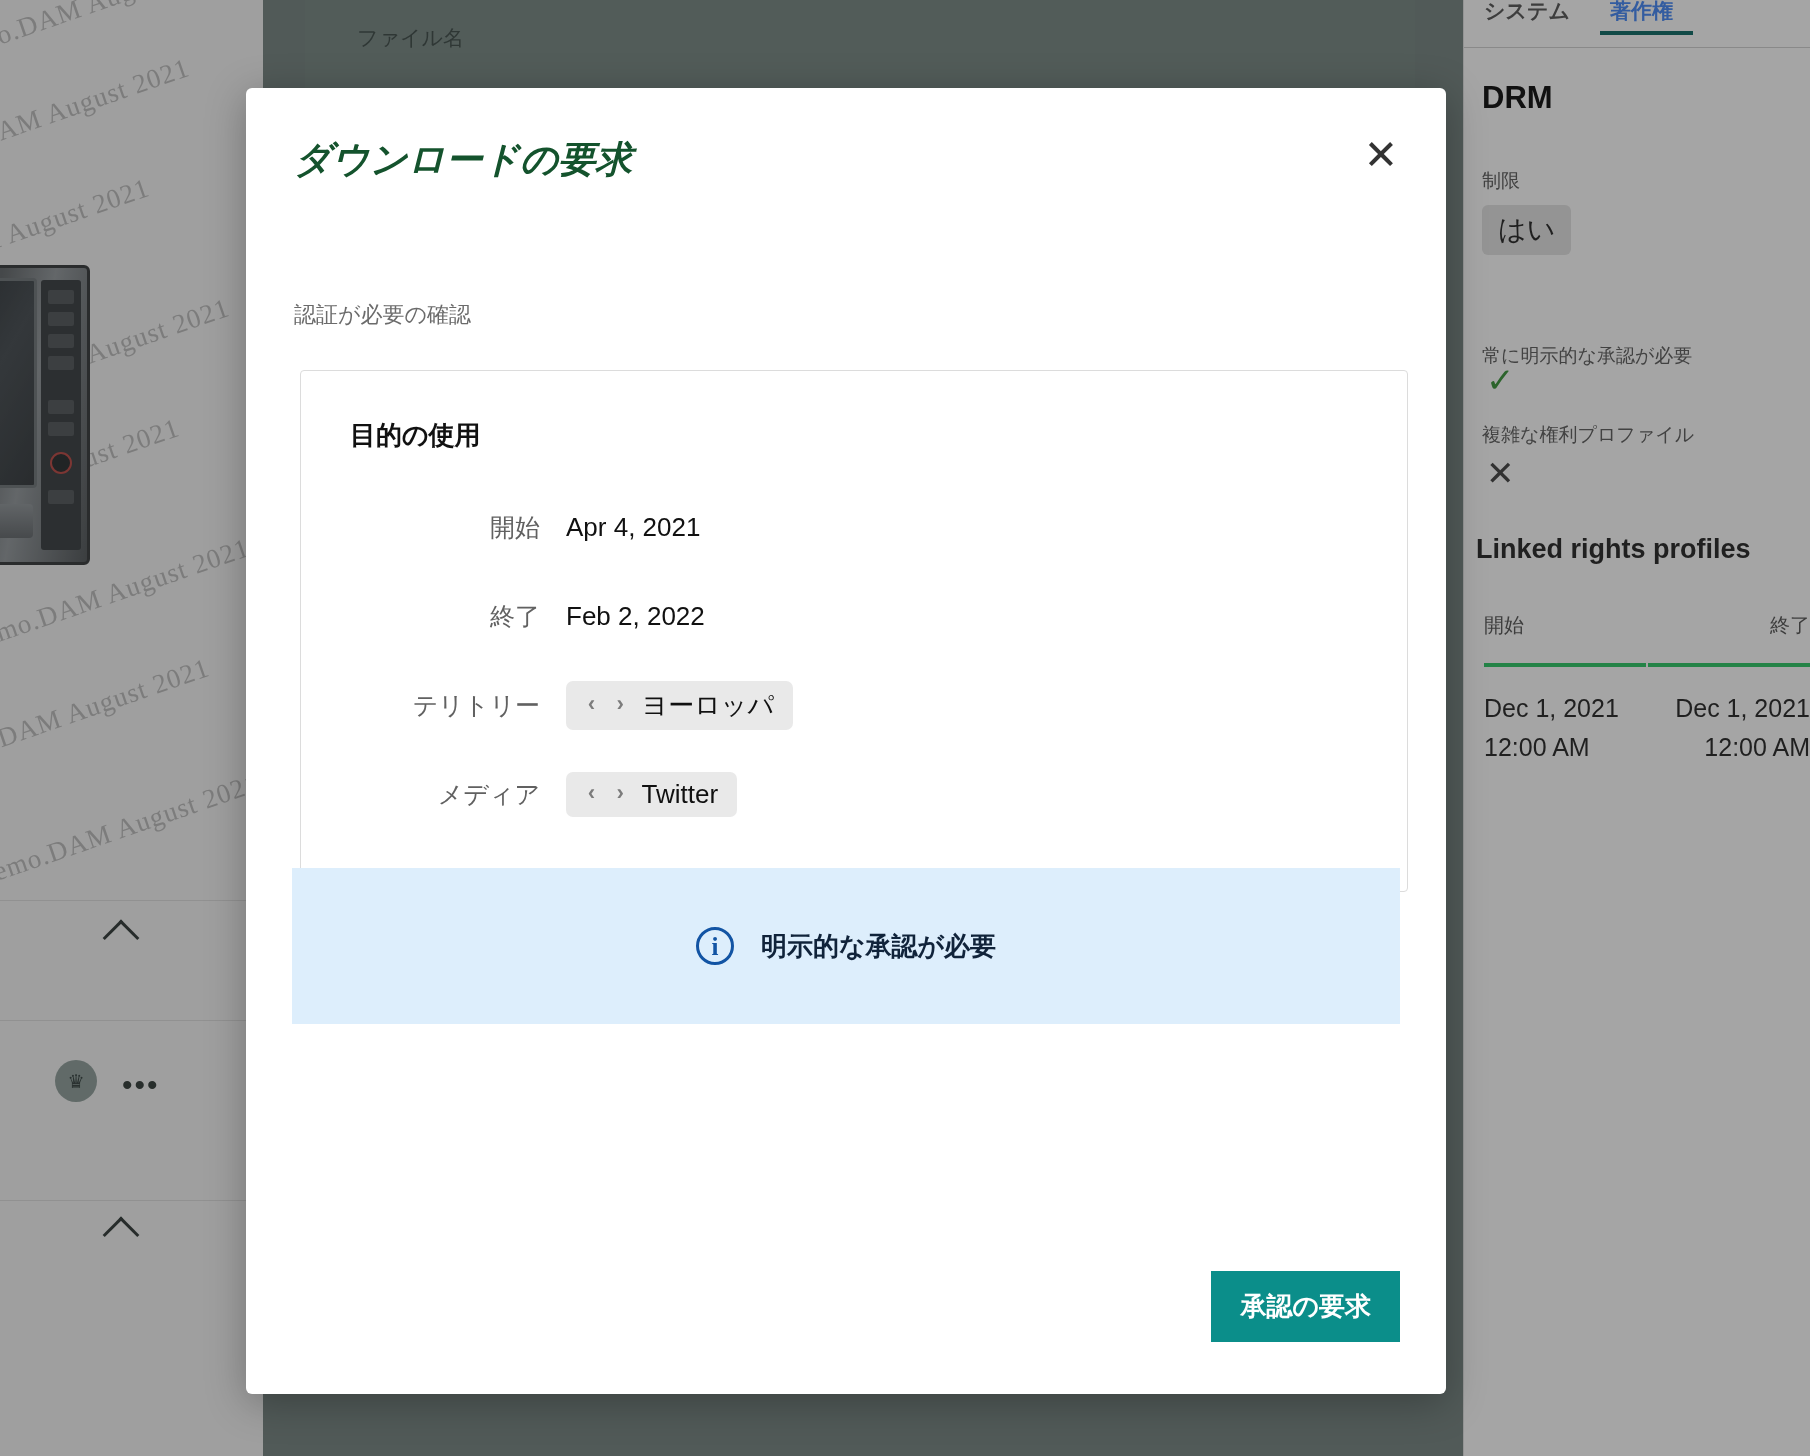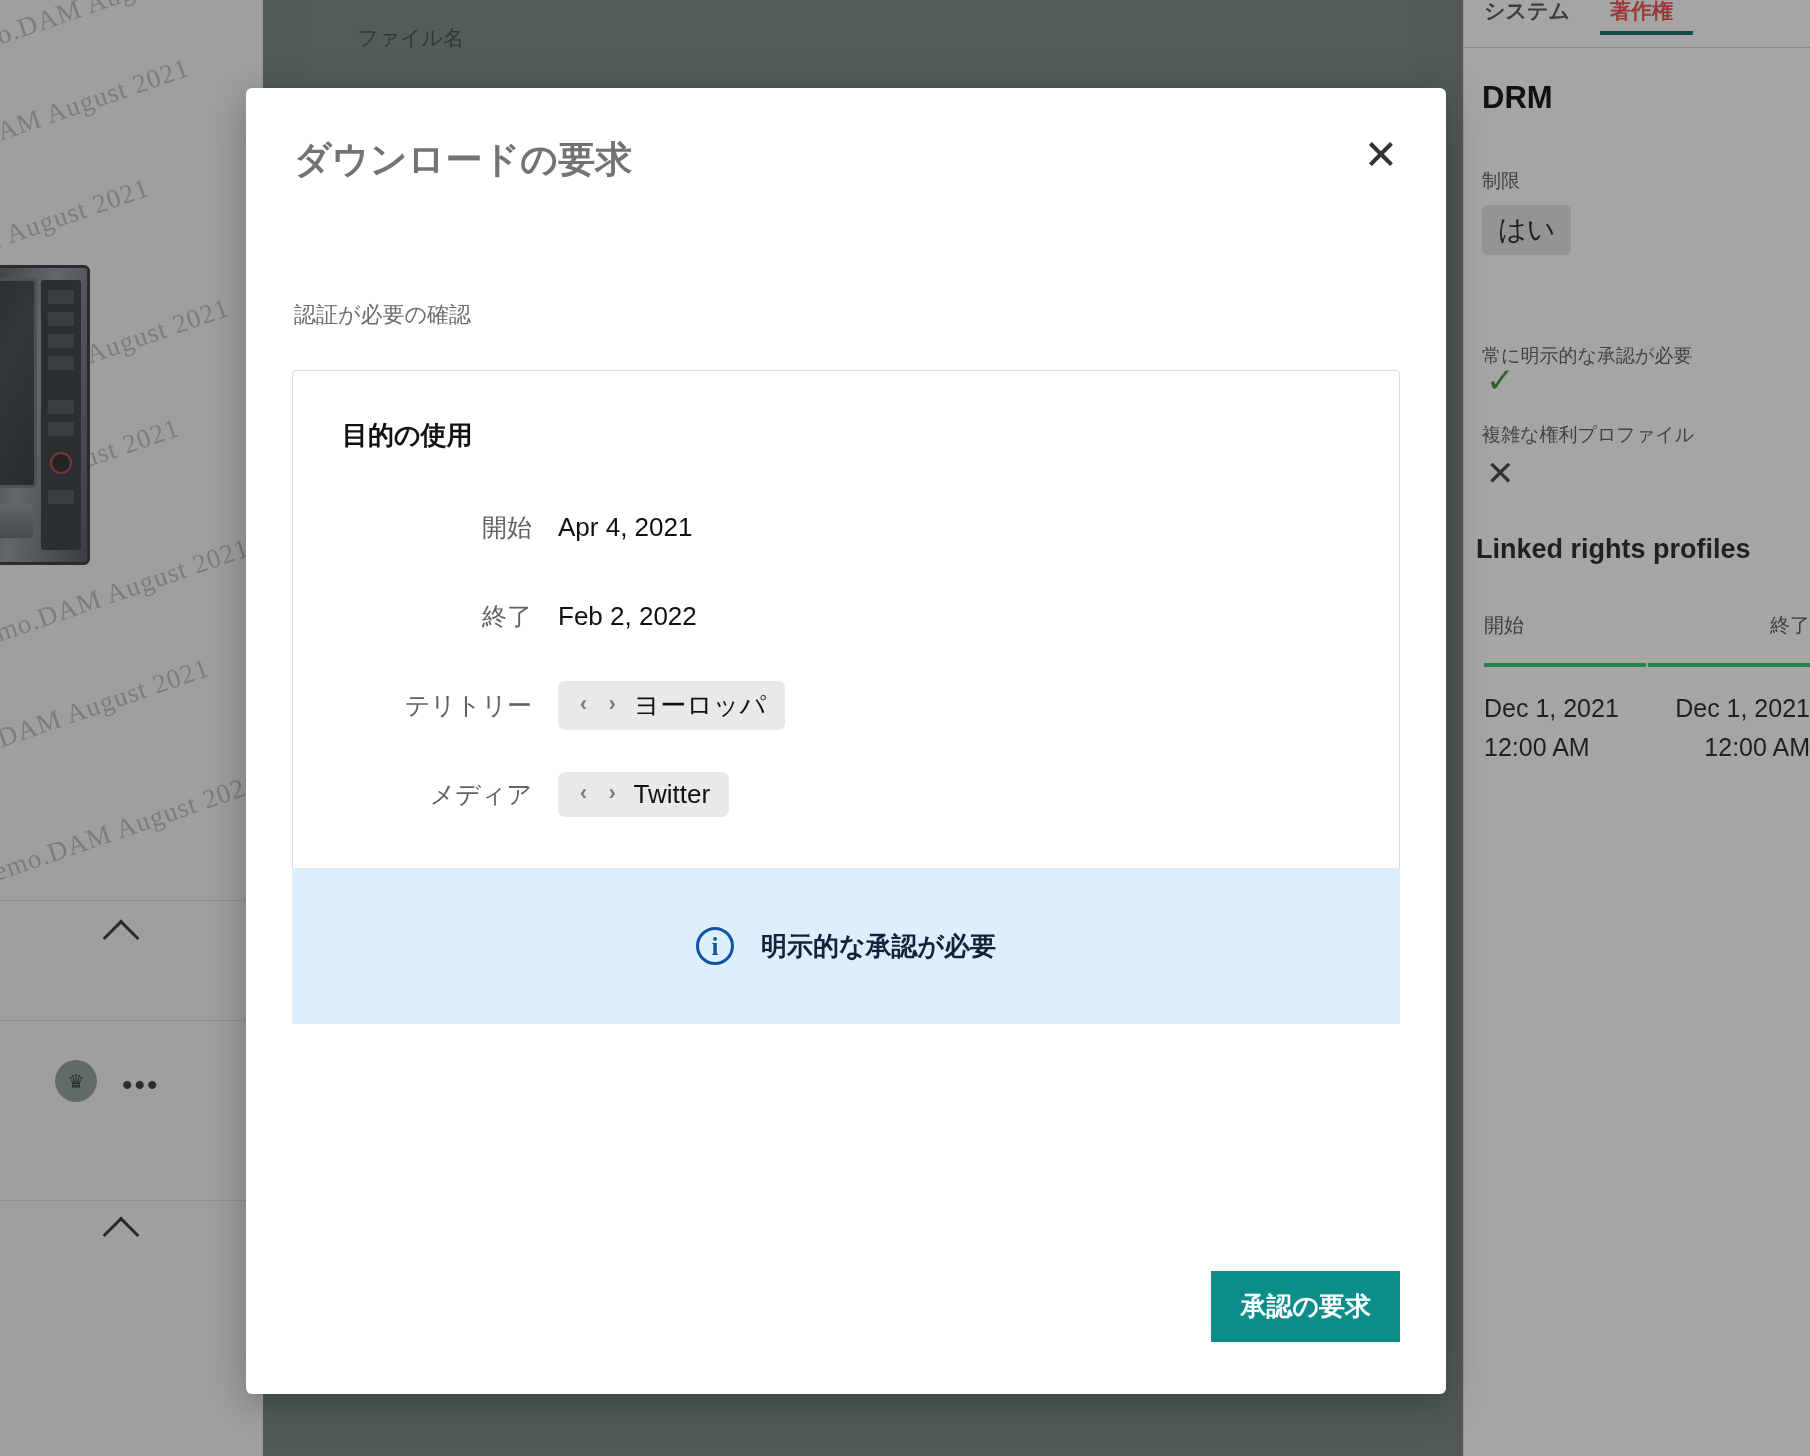--- a/index.html
+++ b/index.html
@@ -79,21 +79,21 @@
     background: #ffffff; border-left: 1px solid #e2e2e2; text-decoration: underline;
   }
   .tabs {
     position: absolute; left: 0; top: 0; width: 347px; height: 48px;
     display: flex; align-items: flex-start; border-bottom: 1px solid #cfcfcf;
   }
   .tab {
     font-size: 21px; font-weight: 700; padding: 0 20px 14px 20px; color: #4c4c4c;
     line-height: 1; position: relative;
   }
-  .tab.active { color: #ef4444; }
+  .tab.active { color: #3b82f6; }
   .tab.active::after {
     content: ""; position: absolute; left: 10px; right: 0; bottom: 0; height: 4px; background: #00625e;
   }
   .sb-h1 { position: absolute; left: 18px; top: 80px; font-size: 31px; font-weight: 700; color: #000000; }
   .sb-label { position: absolute; left: 18px; font-size: 19px; color: #555; }
   .sb-chip {
     position: absolute; left: 18px; padding: 6px 16px; background: #e2e2e2;
     border-radius: 6px; font-size: 28px; color: #1a1a1a;
   }
   .sb-check { position:absolute; left: 22px; font-size: 34px; color: #2f8f2f; line-height:1; }
@@ -110,33 +110,33 @@
     position: absolute; inset: 0; background: rgba(40,40,40,0.42);
   }
 
   
   .modal {
     position: absolute; left: 246px; top: 88px; width: 1200px; height: 1306px;
     background: #ffffff; border-radius: 6px;
     box-shadow: 0 8px 40px rgba(0,0,0,0.28);
   }
   .modal-title {
-    position: absolute; left: 48px; top: 47px; font-size: 37px; font-weight: 700; color: #737373;
+    position: absolute; left: 48px; top: 47px; font-size: 37px; font-weight: 700; color: #14532d; font-style: italic;
   }
   .modal-close {
     position: absolute; right: 40px; top: 42px; width: 50px; height: 50px;
     display: flex; align-items: center; justify-content: center;
     font-size: 41px; color: #333; font-weight: 300; cursor: pointer;
     line-height: 1;
   }
   .modal-sub {
     position: absolute; left: 48px; top: 212px; font-size: 22px; color: #6b6b6b;
   }
   .info-card {
-    position: absolute; left: 46px; top: 282px; width: 1108px; height: 522px;
+    position: absolute; left: 54px; top: 282px; width: 1108px; height: 522px;
     border: 1px solid #dcdcdc; border-radius: 4px; background: #fff;
   }
   .card-heading {
     position: absolute; left: 49px; top: 47px; font-size: 26px; font-weight: 700; color: #111;
   }
   .kv-rows { position: absolute; left: 0; top: 112px; width: 100%; }
   .kv-row {
     display: flex; align-items: center; height: 89px;
   }
   .kv-key {

